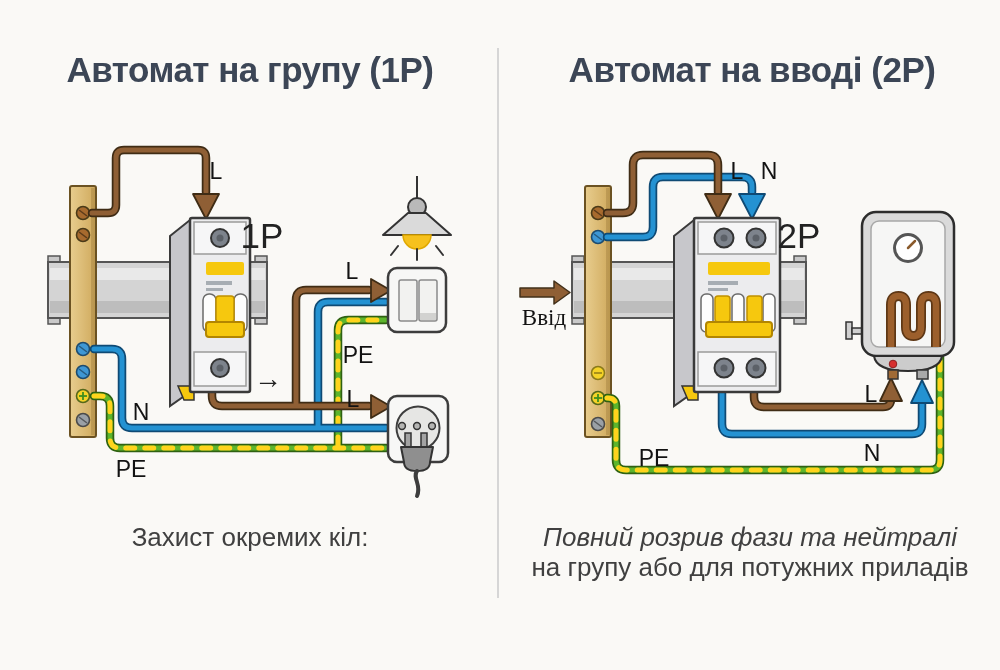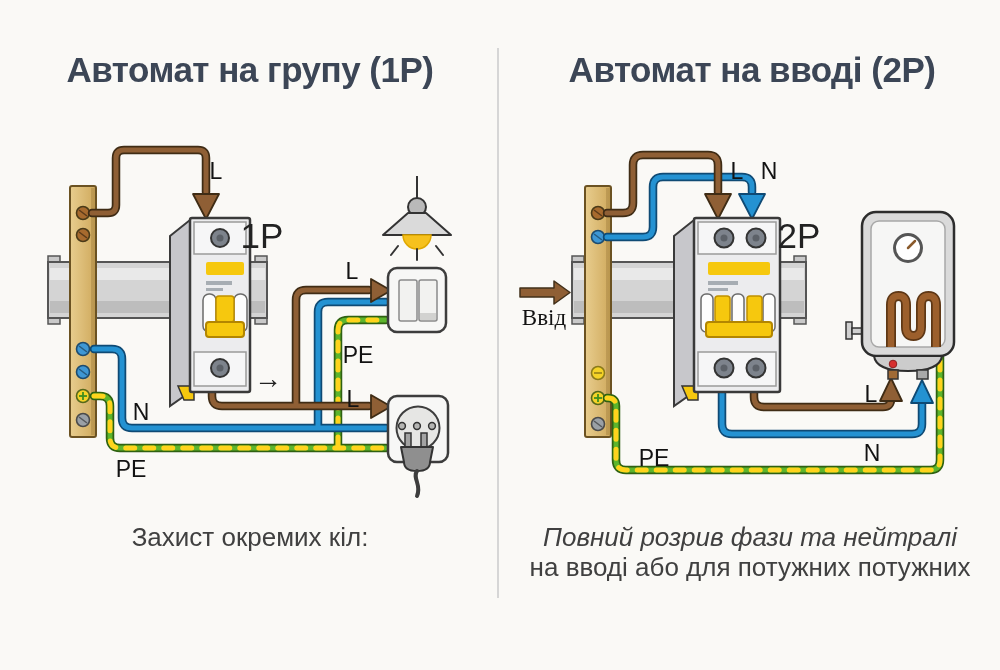--- a/index.html
+++ b/index.html
@@ -255,15 +255,15 @@
 <span class="txt cap" style="left:250px;top:522px;">Захист окремих кіл:</span>
 
 <span class="txt lbl" style="left:544px;top:305px;font-family:Liberation Serif, serif;">Ввід</span>
 <span class="txt lbl" style="left:737px;top:158px;">L</span>
 <span class="txt lbl" style="left:769px;top:158px;">N</span>
 <span class="txt lbl-lg" style="left:799px;top:216px;">2P</span>
 <span class="txt lbl" style="left:871px;top:381px;">L</span>
 <span class="txt lbl" style="left:872px;top:440px;">N</span>
 <span class="txt lbl" style="left:654px;top:445px;">PE</span>
 <span class="txt cap" style="left:750px;top:522px;font-style:italic;">Повний розрив фази та нейтралі</span>
-<span class="txt cap" style="left:750px;top:552px;">на вводі або для потужних потужних</span>
+<span class="txt cap" style="left:750px;top:552px;">на групу або для потужних приладів</span>
 
 </div>
 
 </body></html>

